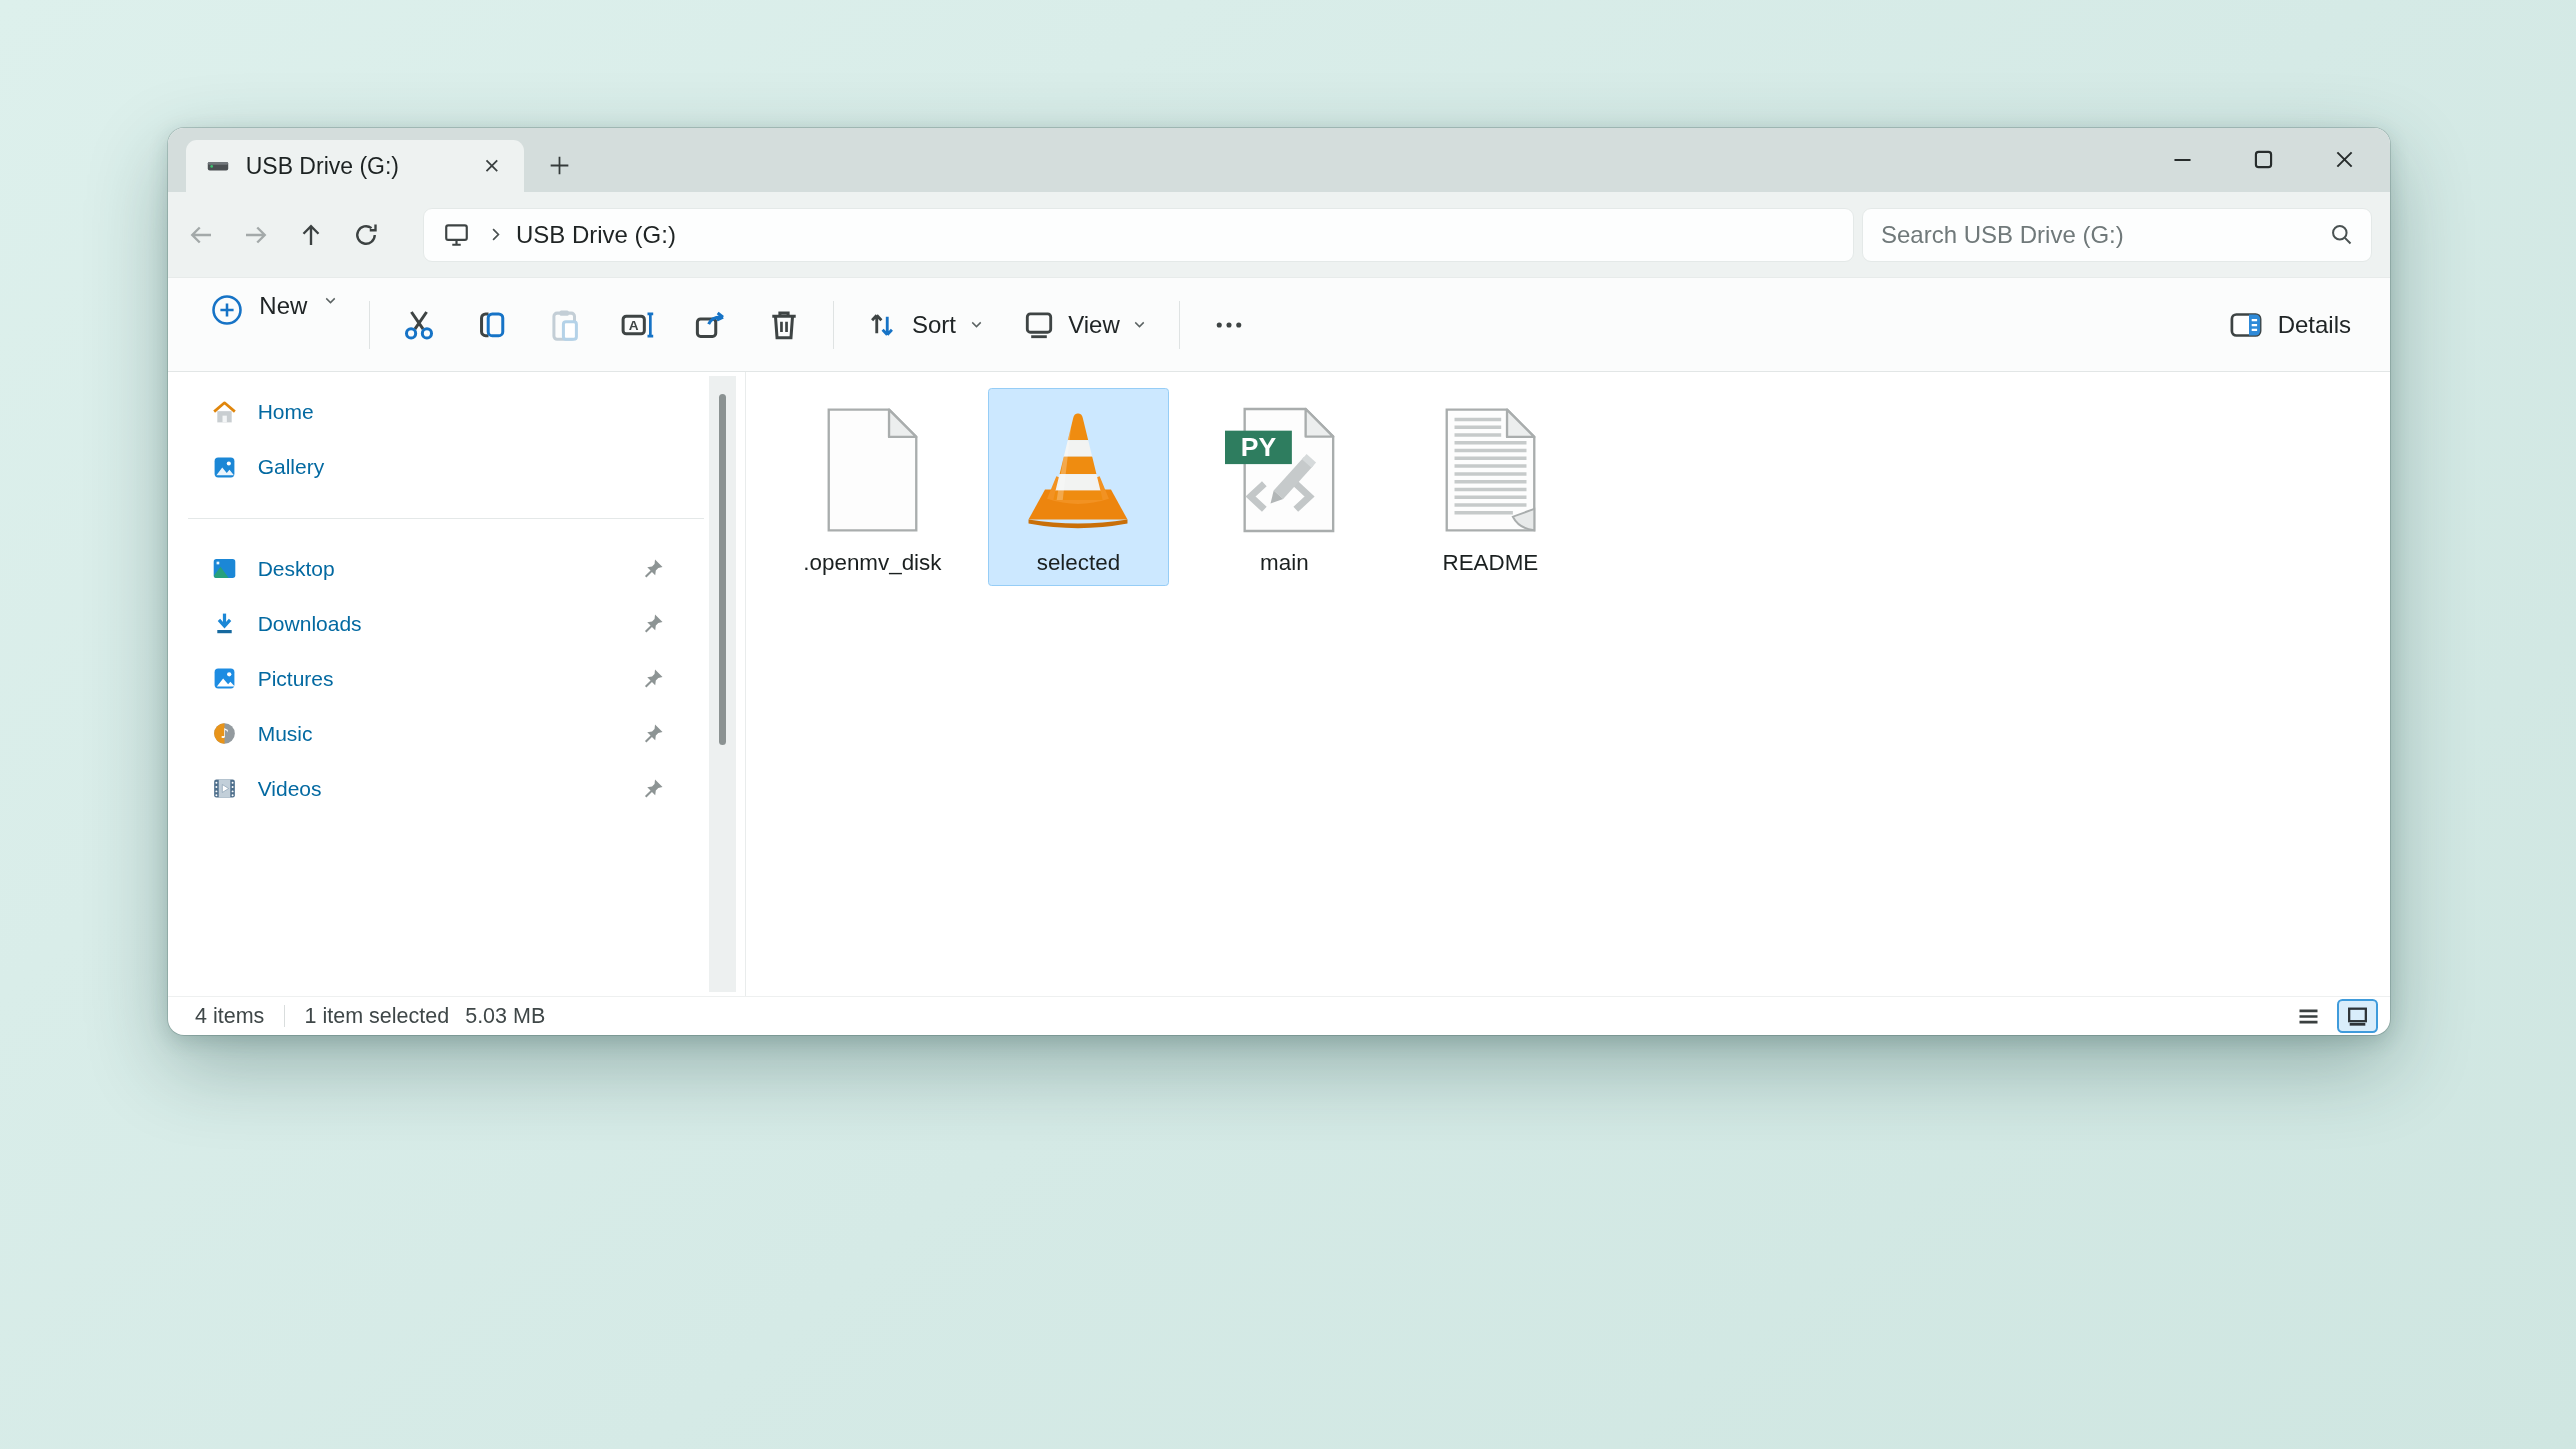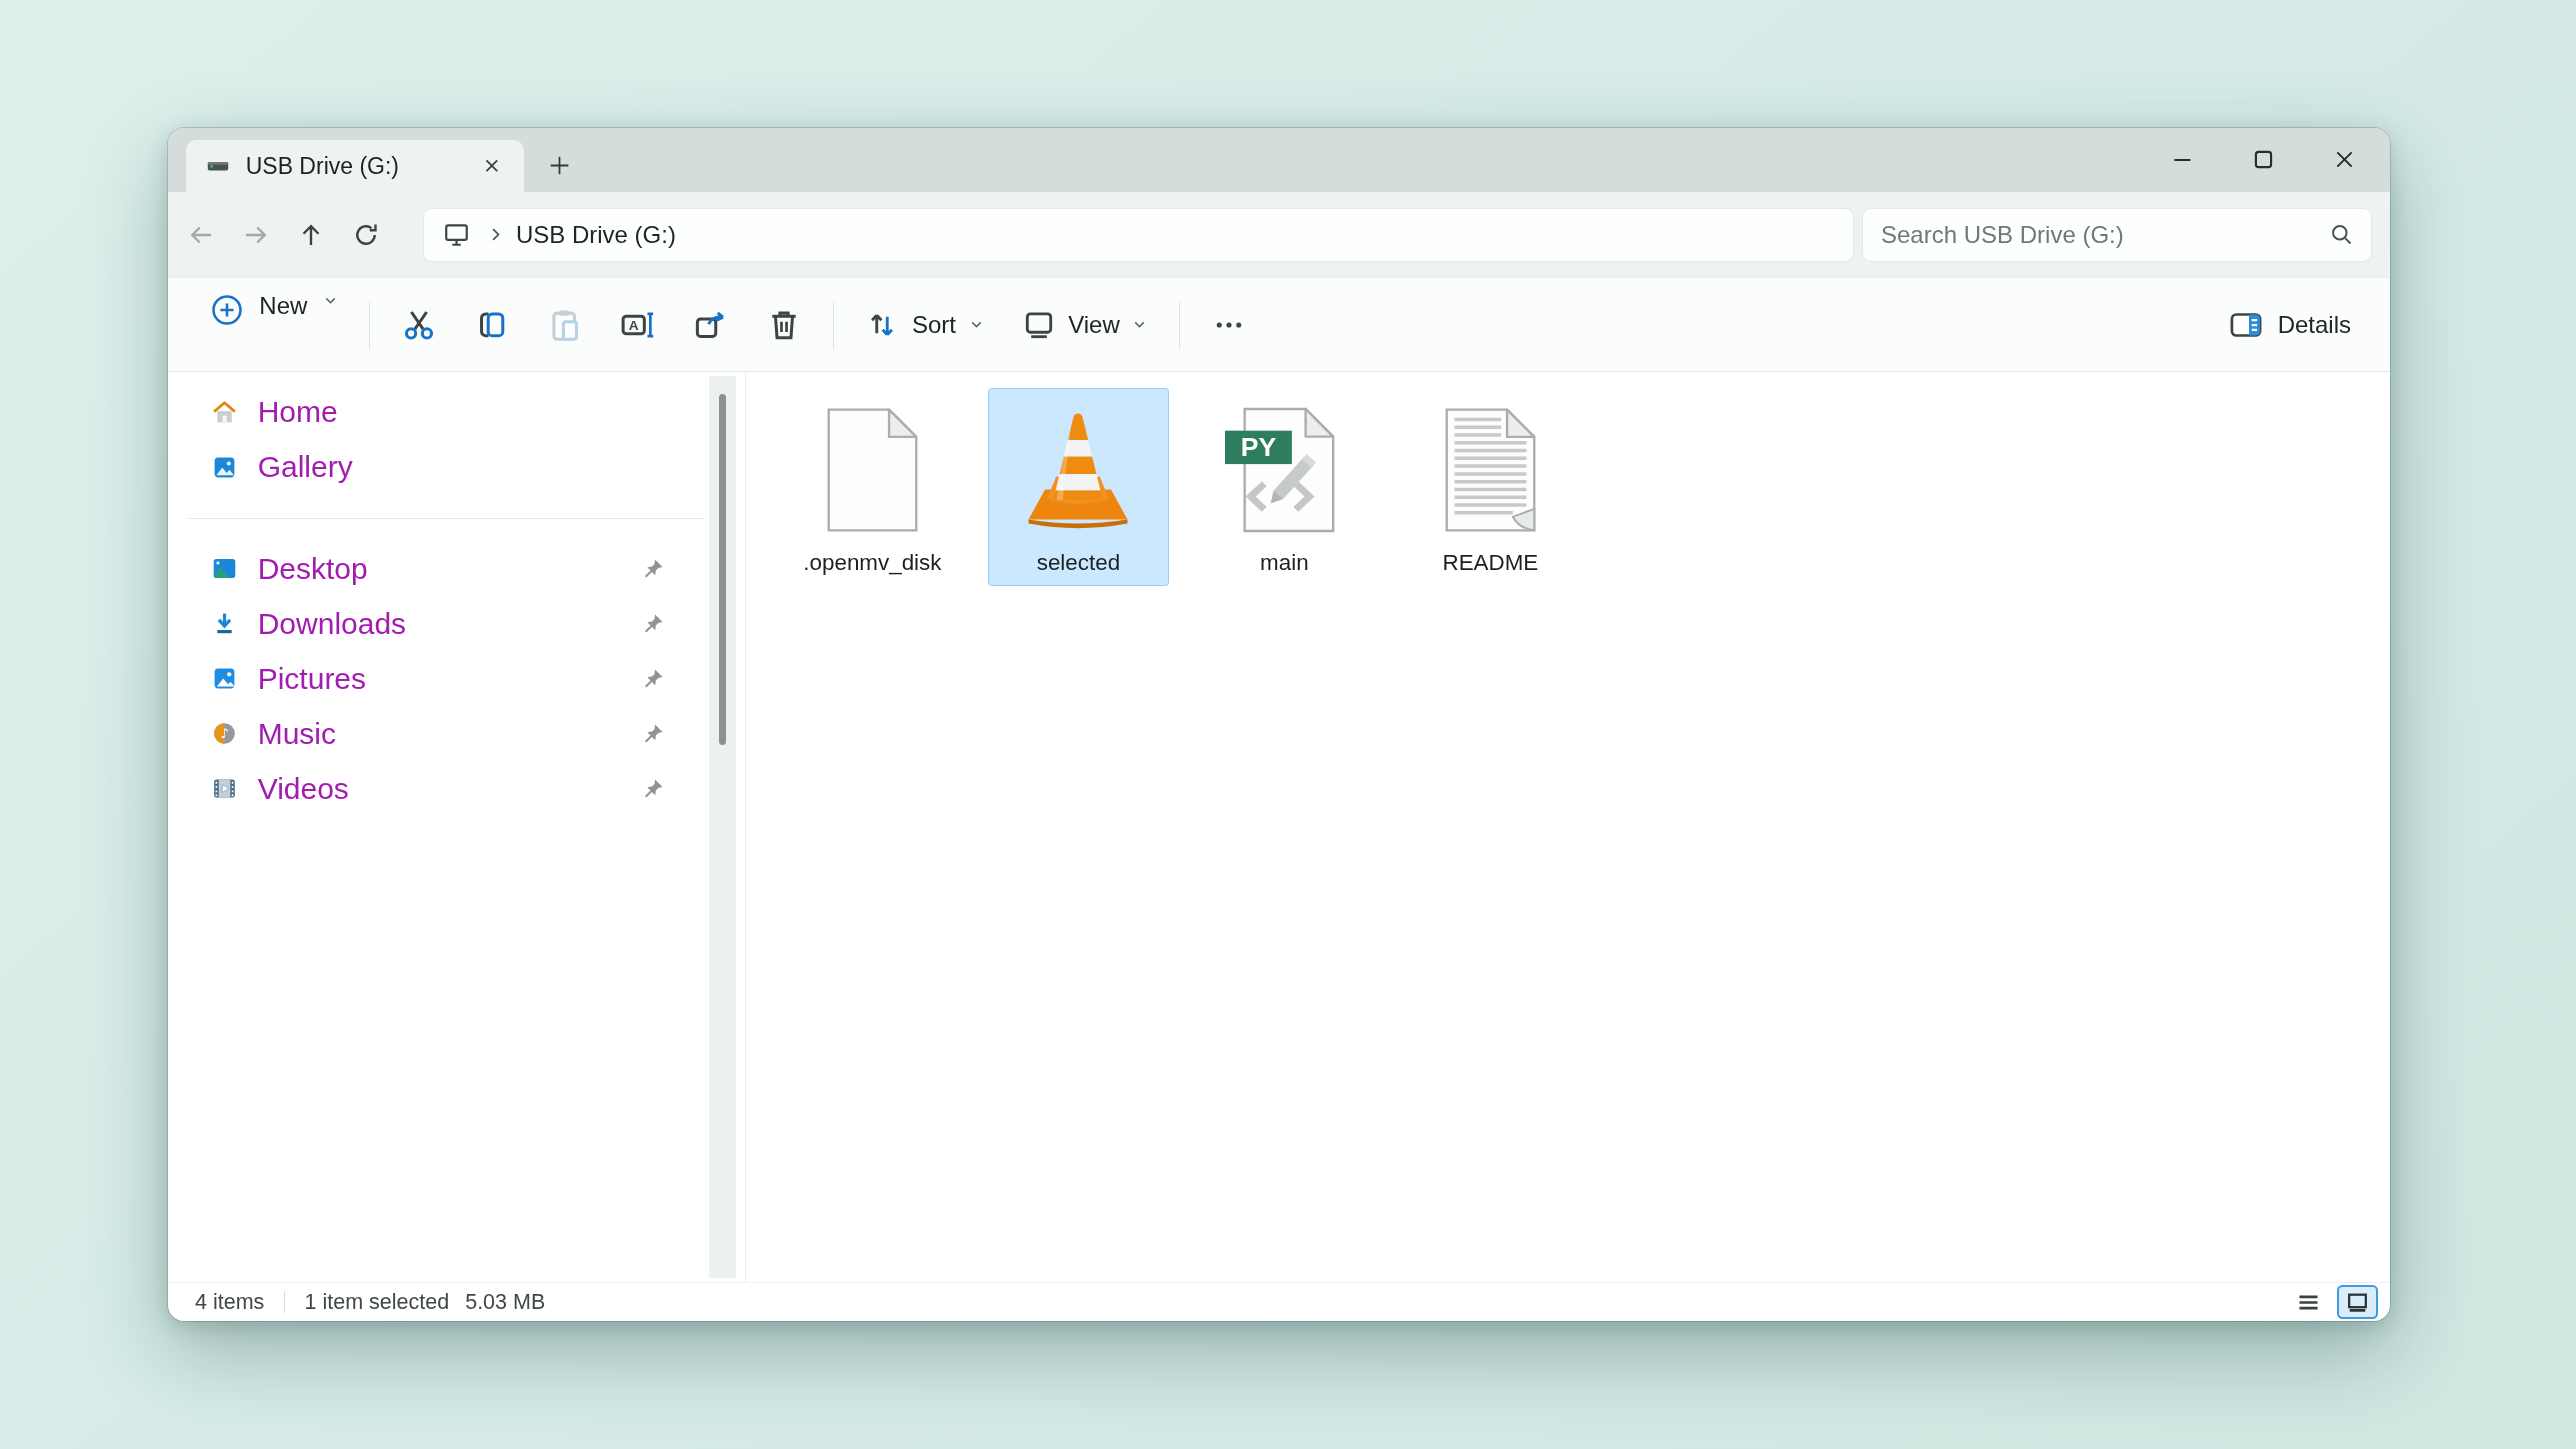--- a/index.html
+++ b/index.html
@@ -1,20 +1,20 @@
 <!DOCTYPE html>
 <html style="font-size:14.3px"><head>
 <meta charset="utf-8">
 <style>
   html,body{margin:0;padding:0;width:2576px;height:1449px;overflow:hidden;
     font-family:"Liberation Sans",sans-serif;-webkit-font-smoothing:antialiased;}
   body{background:linear-gradient(140deg,#ddf0ec 0%,#d5eae6 55%,#cfe6e1 100%);}
 
   
-  .window{position:absolute;left:168px;top:128px;width:2222px;height:1193px;
+  .window{position:absolute;left:168px;top:128px;width:2222px;height:907px;
     border-radius:16px;overflow:hidden;background:#fff;display:flex;flex-direction:column;
     box-shadow:0 30px 81px rgba(25,65,60,.33),0 5.4px 19.7px rgba(25,65,60,.18),0 0 0 0.9px rgba(110,135,132,.35);}
 
   
   .tabbar{height:64px;background:#d4dddc;display:flex;align-items:flex-end;position:relative;flex:none;}
   .tab{margin-left:18px;width:306px;height:52px;background:#eef2f1;border-radius:10.7px 10.7px 0 0;
     display:flex;align-items:center;padding:0 12.5px 0 19.7px;}
   .tab-title{font-size:23px;color:#1c2222;margin-left:16px;white-space:nowrap;}
   .tab-close{margin-left:auto;width:39px;height:39px;border-radius:7.2px;display:flex;align-items:center;justify-content:center;}
   .newtab{width:52px;height:50px;margin-left:9px;display:flex;align-items:center;justify-content:center;align-self:flex-end;margin-bottom:1.8px;}
@@ -40,21 +40,21 @@
   .tb-label{font-size:24px;color:#202526;white-space:nowrap;}
   .tb-div{width:0.9px;height:48px;background:#dfe3e3;margin:0 12.5px;flex:none;}
   .tb-icon{width:73px;height:66px;border-radius:7.2px;display:flex;align-items:center;justify-content:center;flex:none;}
   .tb-group{display:flex;align-items:center;gap:11.6px;height:66px;padding:0 18px;border-radius:7.2px;}
   .tb-details{margin-left:auto;display:flex;align-items:center;gap:13.4px;height:66px;padding:0 16px;border-radius:7.2px;}
 
   
   .bodyrow{flex:1;display:flex;min-height:0;background:#fff;}
   .sidebar{width:577px;flex:none;position:relative;padding-top:12.5px;box-sizing:border-box;}
   .side-item{height:55px;display:flex;align-items:center;gap:19.7px;margin:0 66px 0 25px;padding:0 14.3px 0 18px;border-radius:7.2px;}
-  .side-label{font-size:30px;color:#a21caf;white-space:nowrap;}
+  .side-label{font-size:21px;color:#0369a1;white-space:nowrap;}
   .side-pin{margin-left:auto;display:flex;}
   .side-divider{height:0.9px;background:#e4e8e8;margin:23px 41px 23px 19.7px;}
   .sb-track{position:absolute;right:9px;top:3.6px;bottom:3.6px;width:27px;background:#edf0f0;}
   .sb-thumb{position:absolute;left:9.8px;top:18px;width:7.2px;height:351px;background:#8b9292;border-radius:3.6px;}
   .side-sep{width:0.9px;background:#e9ecec;flex:none;}
 
   .content{flex:1;padding:16px 0 0 36px;display:flex;align-items:flex-start;gap:25px;}
   .tile{width:181px;display:flex;flex-direction:column;align-items:center;padding:7.2px 3.6px 9px;
     border:1.8px solid transparent;border-radius:3.6px;box-sizing:border-box;}
   .tile.selected{background:#cce8ff;border-color:#96cdf6;}

